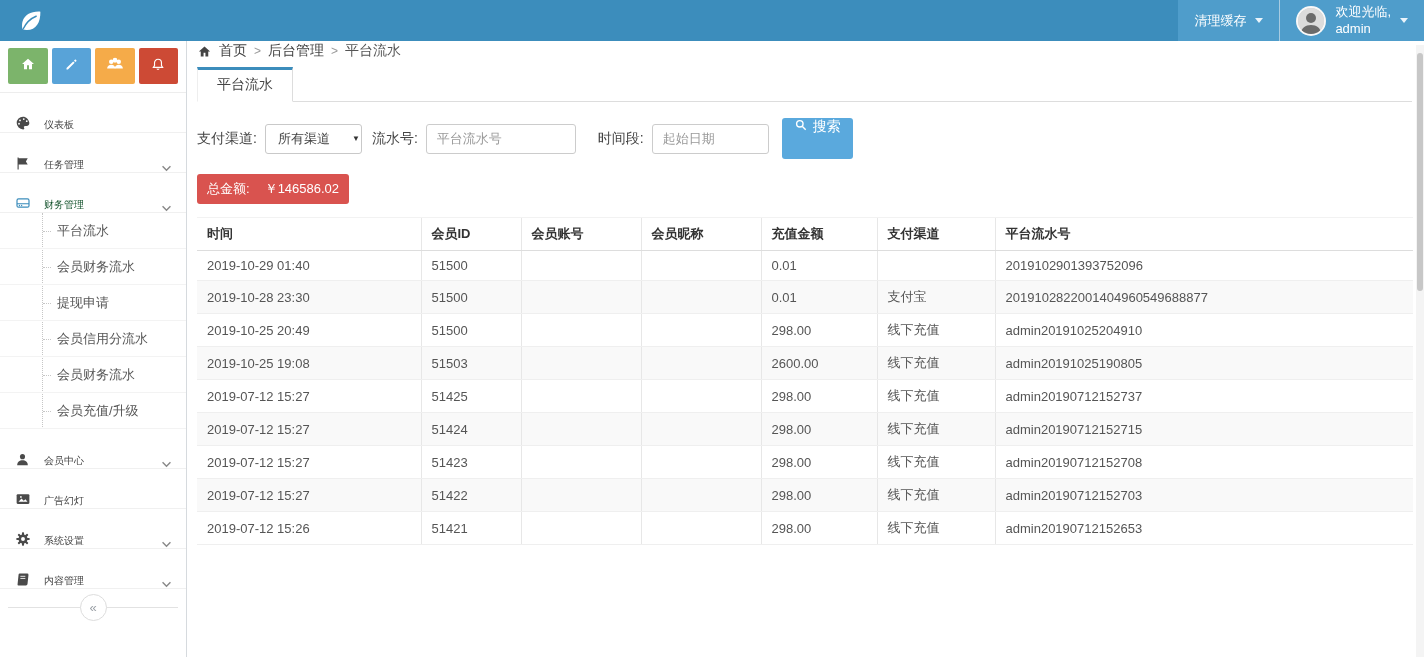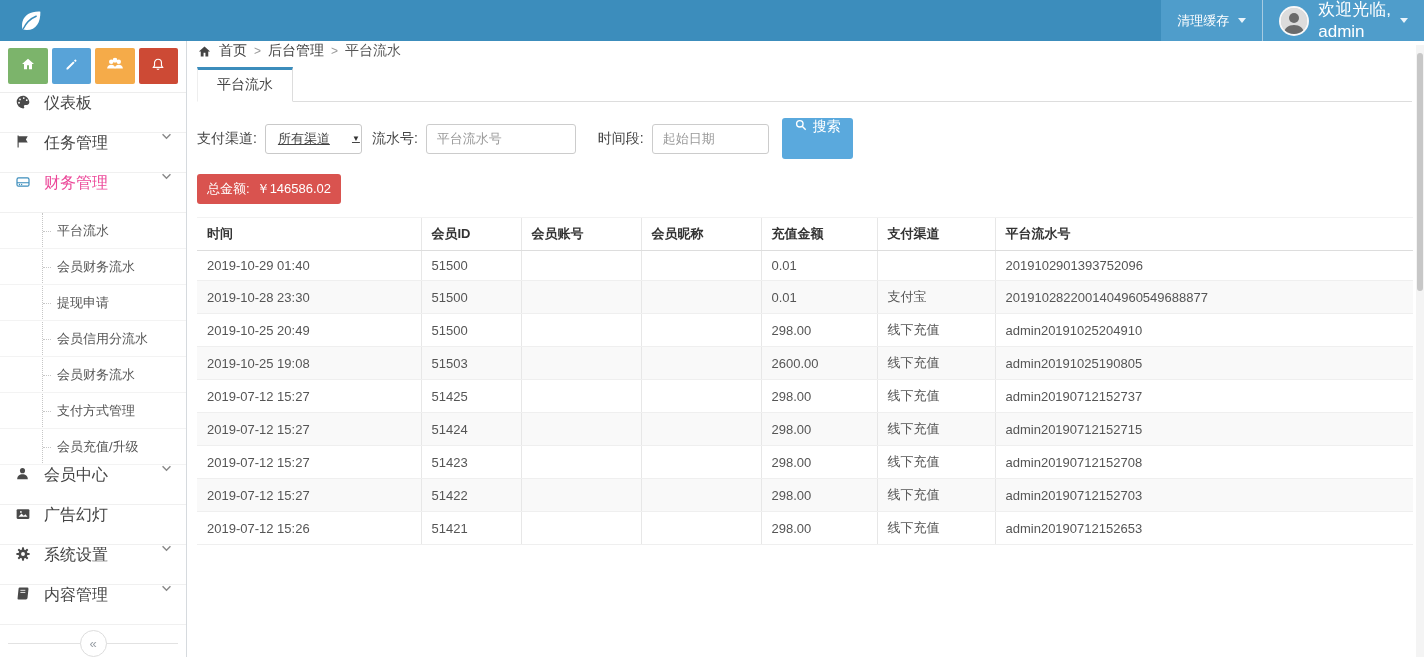--- a/index.html
+++ b/index.html
@@ -10,40 +10,40 @@
   .navbar { position:absolute; left:0; top:0; width:1424px; height:41px;
     background:#3c8dbc; display:flex; align-items:stretch; z-index:20; }
   .logo-area { width:187px; display:flex; align-items:center; padding-left:16px; }
   .leaf-icon svg { display:block; }
   .nav-right { margin-left:auto; display:flex; align-items:stretch;justify-content:center; }
   .nav-btn { background:#4f9dcb; display:flex; align-items:center; gap:9px;
     padding:0 16px; color:#fff; font-size:13px; cursor:pointer; }
   .nav-divider { width:1px; background:rgba(255,255,255,.55); }
   .caret-down { width:0; height:0; border-left:4px solid transparent;
     border-right:4px solid transparent; border-top:5px solid #eaf4fb; }
-  .welcome { line-height:1.25; text-align:left; font-size:17px; }
+  .welcome { line-height:1.25; text-align:left; font-size:13px; }
   .avatar { width:30px; height:30px; border-radius:50%; overflow:hidden;
     border:2px solid rgba(255,255,255,.85); background:#cfcfcf; flex:0 0 auto; }
   .avatar svg { display:block; }
 
   
   .sidebar { position:absolute; left:0; top:41px; width:187px; height:616px;
     background:#fff; border-right:1px solid #d6dade; }
   .quick-row { display:flex; gap:4px; padding:7px 8px 8px 8px; border-bottom:1px solid #ededed; }
   .quick-btn { flex:1; height:36px; border-radius:2px; display:flex;
     align-items:center; justify-content:center; cursor:pointer; }
   .qb-green { background:#7cb46b; } .qb-blue { background:#58a3d8; }
   .qb-yellow { background:#f5ab49; } .qb-red { background:#cd4a35; }
 
-  .menu-item { height:40px; display:flex; align-items:flex-start; padding:0 14px;
-    font-size:16px; color:#444; border-bottom:1px solid #f0f0f0; cursor:pointer; }
+  .menu-item { height:40px; display:flex; align-items:flex-end; padding:0 14px;
+    font-size:10px; color:#444; border-bottom:1px solid #f0f0f0; cursor:pointer; }
   .menu-item .mi-icon { width:24px; display:flex; align-items:center; color:#4a4a4a; }
   .menu-item .mi-label { margin-left:6px; }
   .menu-item .mi-chevron { margin-left:auto; color:#888; display:flex; }
-  .menu-item.active { color:#ec4899; }
+  .menu-item.active { color:#14532d; }
   .menu-item.active .mi-icon { color:#3c8dbc; }
 
   .submenu { position:relative; }
   .submenu::before { content:""; position:absolute; left:42px; top:0; bottom:0;
     border-left:1px dotted #c6c6c6; }
   .submenu-item { position:relative; height:36px; display:flex; align-items:center;
     padding-left:57px; font-size:13px; color:#555; border-bottom:1px solid #f3f3f3;
     cursor:pointer; }
   .submenu-item::before { content:""; position:absolute; left:43px; top:18px;
     width:8px; border-top:1px dotted #c6c6c6; }
@@ -70,33 +70,33 @@
   .tab-active { position:absolute; left:0; bottom:-1px; background:#fff;
     border-top:3px solid #3c8dbc; border-right:1px solid #ddd; border-left:1px solid #eee;
     border-bottom:1px solid #fff; padding:6px 19px 7px 19px; font-size:14px; color:#444;
     cursor:pointer; }
 
   .filter-row { margin-top:16px; display:flex; align-items:center; font-size:14px;
     color:#444; }
   .f-label { margin-right:8px; }
   .select-box { width:97px; height:30px; border:1px solid #c9c9c9; border-radius:3px;
     display:flex; align-items:center; justify-content:space-between; padding:0 1px 0 12px;
-    font-size:13px; color:#444; cursor:pointer; background:#fff; margin-right:10px;text-decoration:underline; }
+    font-size:13px; color:#444; cursor:pointer; background:#fff; margin-right:10px; }
   .select-caret { font-size:8px; color:#333; }
   .txt-input { height:30px; border:1px solid #ccc; border-radius:3px; padding:0 10px;
     font-size:13px; color:#333; font-family:inherit; outline:none; }
   .txt-input::placeholder { color:#999; }
   .inp-sn { width:150px; margin-right:22px; }
   .inp-date { width:117px; }
   .date-gap { width:3px; }
   .search-btn { margin-left:10px; height:41px; padding:0 12px; background:#5aa9dd;
     border:none; border-radius:3px; color:#fff; font-size:14px; display:flex;
     gap:5px; cursor:pointer; font-family:inherit; }
 
-  .total-badge { margin-top:15px; display:inline-flex; align-items:center; gap:7px;
+  .total-badge { margin-top:15px; display:inline-flex; align-items:center; gap:15px;
     background:#d9534f; color:#fff; font-size:13px; padding:6px 10px; border-radius:3px; }
 
   .flow-table { margin-top:13px; width:1216px; border-collapse:collapse; font-size:13px;
     table-layout:fixed; }
   .flow-table th { text-align:left; font-weight:700; color:#333; padding:7px 10px;
     border-top:1px solid #f2f2f2; border-bottom:1px solid #ddd; background:#fff;
     white-space:nowrap; overflow:hidden; }
   .flow-table td { color:#555; padding:7px 10px; border-bottom:1px solid #efefef;
     white-space:nowrap; overflow:hidden; }
   .flow-table th + th, .flow-table td + td { border-left:1px solid #e7e7e7; }
@@ -225,21 +225,20 @@
         </svg>
     </span>
   </div>
 
   <div class="submenu">
       <div class="submenu-item">平台流水</div>
       <div class="submenu-item">会员财务流水</div>
       <div class="submenu-item">提现申请</div>
       <div class="submenu-item">会员信用分流水</div>
       <div class="submenu-item">会员财务流水</div>
-      <div class="submenu-item">支付方式管理</div>
       <div class="submenu-item">会员充值/升级</div>
     </div>
 
   <div class="menu-item">
     <span class="mi-icon">
       <svg width="17" height="17" viewBox="0 0 24 24">
         <circle cx="12" cy="8" r="3.6" fill="currentColor"></circle>
         <path d="M4.5 20c0-4.2 3.3-6.8 7.5-6.8s7.5 2.6 7.5 6.8z" fill="currentColor"></path>
       </svg>
     </span>

